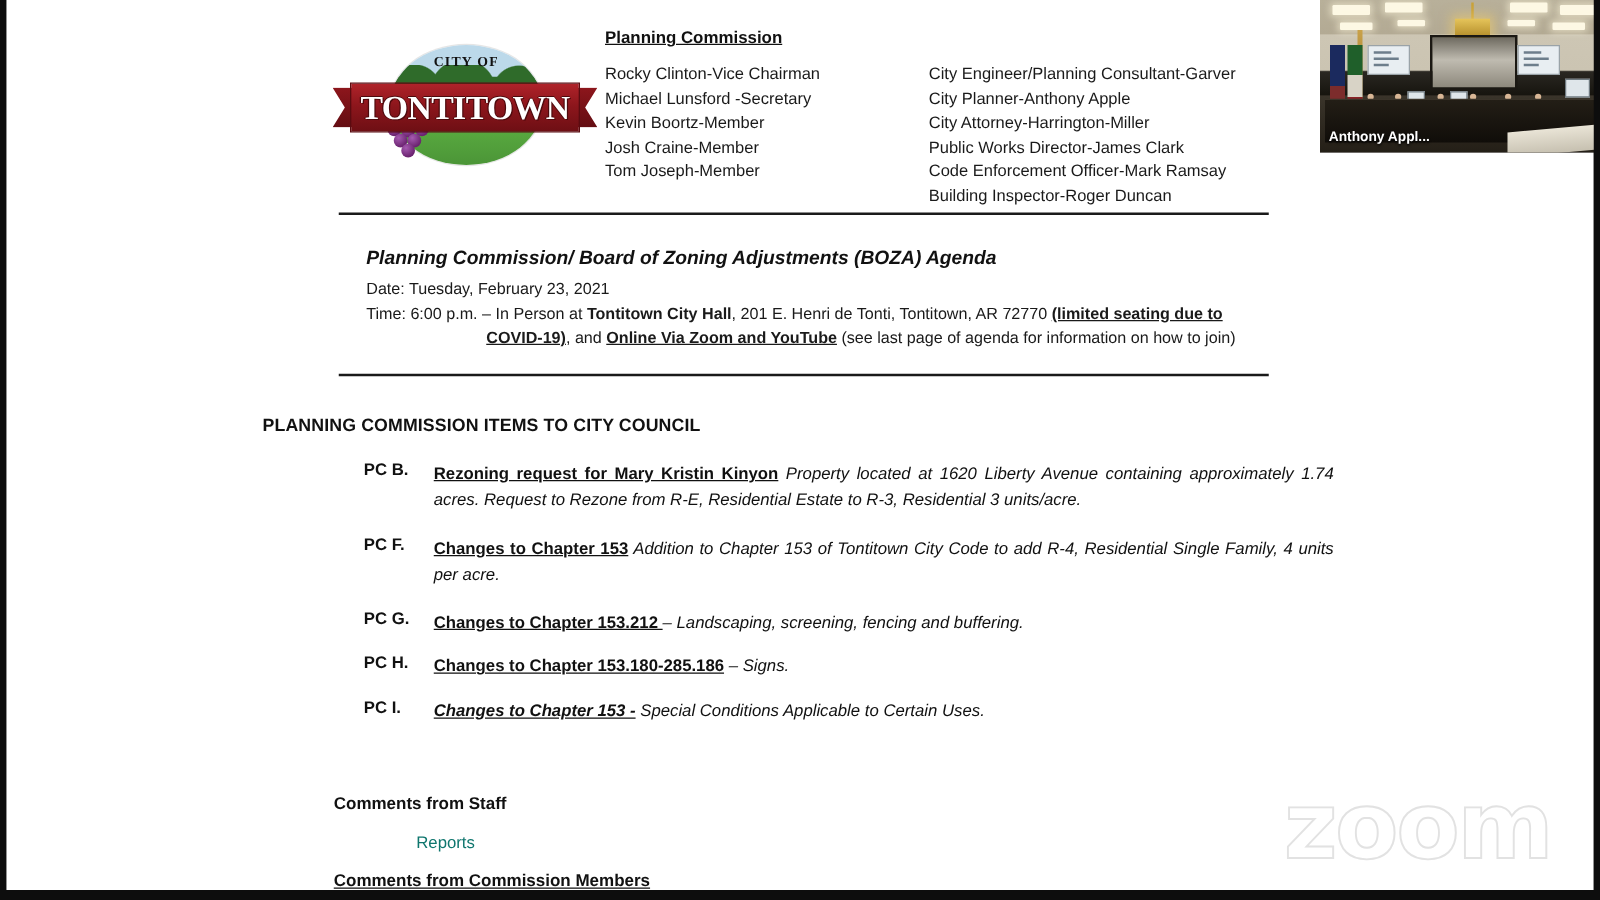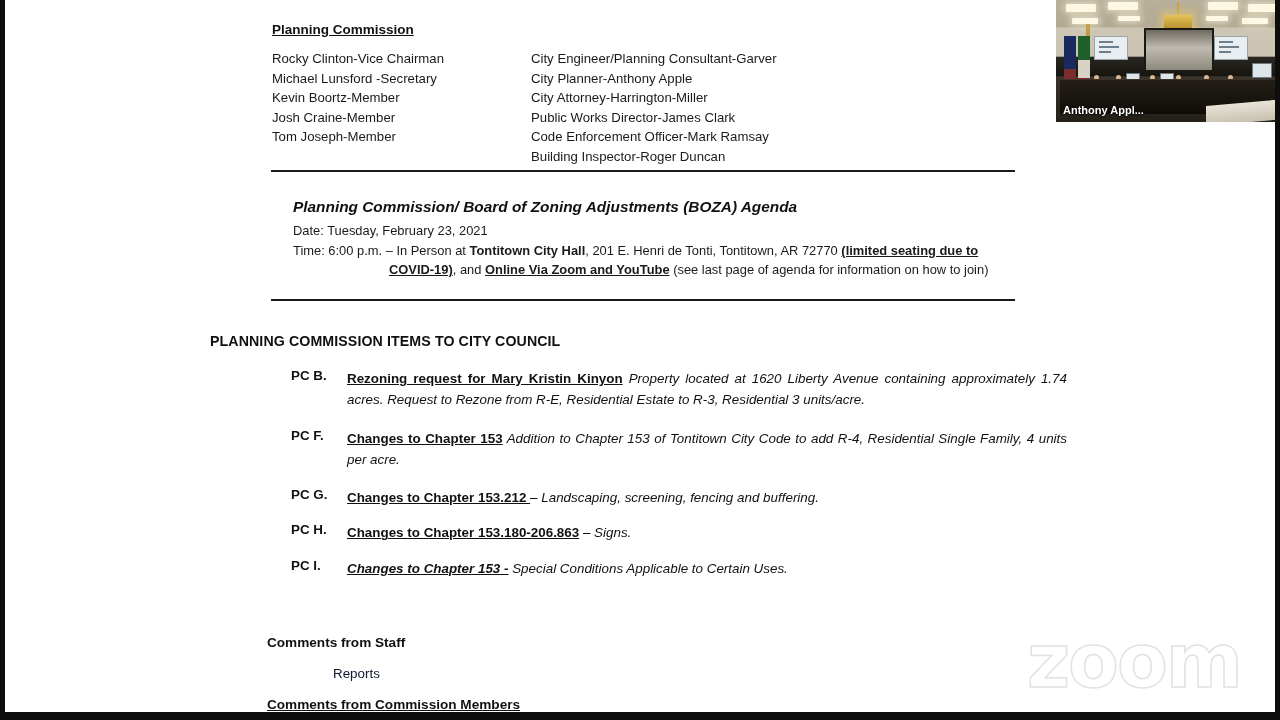--- a/index.html
+++ b/index.html
@@ -281,21 +281,21 @@
     width: 600px;
   }
   .foot-bold {
     font-size: 13.6px;
     font-weight: bold;
     color: #111;
     line-height: 22px;
   }
   .foot-sub {
     font-size: 13.4px;
-    color: #0f172a;
+    color: #0f766e;
     line-height: 22px;
     padding-left: 66px;
   }
   #foot-staff   { position: absolute; left: 0;  top: 0px;  }
   #foot-reports { position: absolute; left: 0;  top: 31px; }
   #foot-members { position: absolute; left: 0;  top: 62px; text-decoration: underline; }
 
   
   #zoom-watermark {
     position: absolute;
@@ -440,20 +440,44 @@
 </style>
 </head>
 <body>
 
 <div id="screen">
 
   <div id="doc-surface">
 
     <div class="header-row">
 
+      <div class="logo">
+        <div class="logo-oval">
+          <div class="logo-mtn"></div>
+          <div class="logo-cityof">CITY OF</div>
+        </div>
+        <div class="leaf l"></div>
+        <div class="leaf r"></div>
+        <div class="grape">
+          <i style="left:14px;top:0px;"></i>
+          <i style="left:24px;top:2px;"></i>
+          <i style="left:8px;top:8px;"></i>
+          <i style="left:19px;top:9px;"></i>
+          <i style="left:30px;top:8px;"></i>
+          <i style="left:13px;top:17px;"></i>
+          <i style="left:24px;top:17px;"></i>
+          <i style="left:19px;top:25px;"></i>
+        </div>
+        <div class="banner">
+          <div class="banner-tail left"></div>
+          <div class="banner-tail right"></div>
+          <div class="banner-main"></div>
+          <div class="banner-text">TONTITOWN</div>
+        </div>
+      </div>
 
       <div class="roster">
         <div class="roster-col">
           <div class="roster-title">Planning Commission</div>
           <div class="roster-line">Rocky Clinton-Vice Chairman</div>
           <div class="roster-line">Michael Lunsford -Secretary</div>
           <div class="roster-line">Kevin Boortz-Member</div>
           <div class="roster-line">Josh Craine-Member</div>
           <div class="roster-line">Tom Joseph-Member</div>
         </div>
@@ -493,21 +517,21 @@
         <div class="pc-body"><span class="lead">Changes to Chapter 153</span><span class="desc"> Addition to Chapter 153 of Tontitown City Code to add R-4, Residential Single Family, 4 units per acre.</span></div>
       </div>
 
       <div class="pc-item" style="margin-bottom:14px;">
         <div class="pc-label">PC G.</div>
         <div class="pc-body" style="text-align:left;"><span class="lead">Changes to Chapter 153.212 </span><span class="desc">– Landscaping, screening, fencing and buffering.</span></div>
       </div>
 
       <div class="pc-item" style="margin-bottom:14px;">
         <div class="pc-label">PC H.</div>
-        <div class="pc-body" style="text-align:left;"><span class="lead">Changes to Chapter 153.180-206.863</span><span class="desc"> – Signs.</span></div>
+        <div class="pc-body" style="text-align:left;"><span class="lead">Changes to Chapter 153.180-285.186</span><span class="desc"> – Signs.</span></div>
       </div>
 
       <div class="pc-item">
         <div class="pc-label">PC I.</div>
         <div class="pc-body" style="text-align:left;"><span class="lead-i">Changes to Chapter 153 -</span><span class="desc"> Special Conditions Applicable to Certain Uses.</span></div>
       </div>
 
     </div>
 
     <div id="footer-items">

